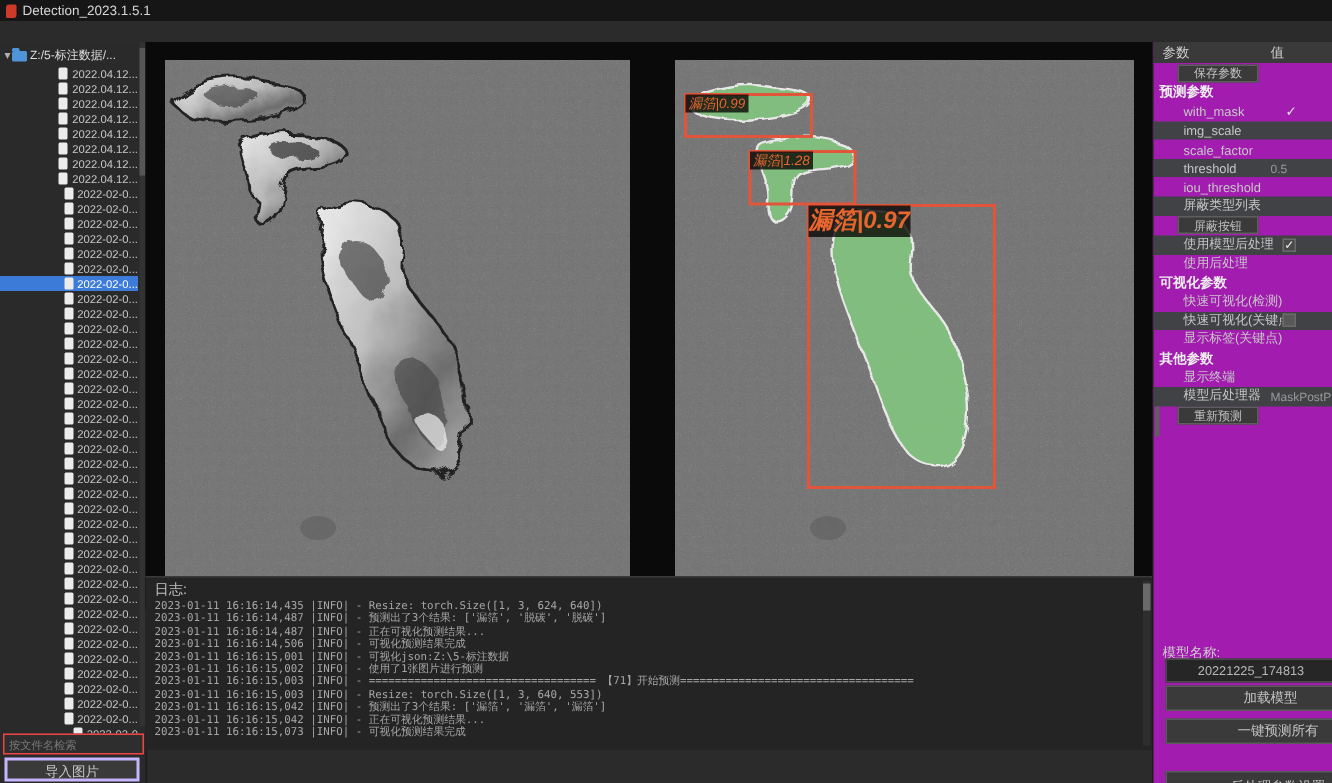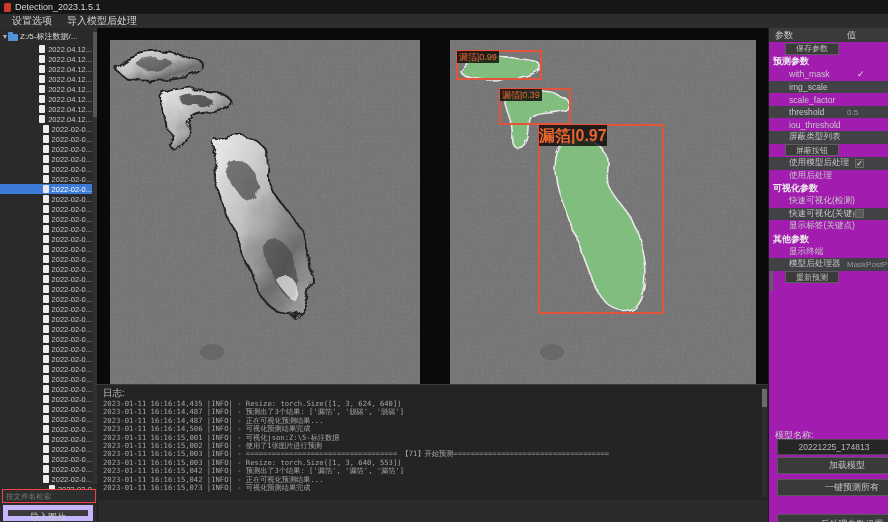--- a/index.html
+++ b/index.html
@@ -23,21 +23,21 @@
   .tree-items{position:absolute;left:0;top:16px;width:92px;height:446px;overflow:hidden;}
   .tree-item{height:10px;display:flex;align-items:center;padding-left:14px;white-space:nowrap;justify-content:flex-end;}
   .tree-item.selected{background:#3d7bd9;}
   .tree-item.selected .t-lbl{color:#fff;}
   .file-icon{width:6px;height:8px;background:#ececec;border-radius:1px;margin-right:3px;flex:none;}
   .t-lbl{font-size:7.5px;color:#c8c8c8;}
   .tree-scroll{position:absolute;right:0;top:0;width:4px;height:456px;background:#323232;}
   .tree-scroll .thumb{width:4px;height:85px;margin-top:4px;background:#565656;}
   .search{position:absolute;left:2px;bottom:19px;width:86px;height:12px;background:#2e2e2e;border:1px solid #ef4444;color:#bbb;font-size:7.5px;padding:0 3px;font-family:inherit;}
   .search::placeholder{color:#787878;}
-  .import-btn{position:absolute;left:3px;bottom:1px;width:90px;height:16px;background:#3a3a3a;border:5px solid #c4b5fd;color:#c8c8c8;font-size:9px;font-family:inherit;}
+  .import-btn{position:absolute;left:3px;bottom:1px;width:90px;height:16px;background:#3a3a3a;border:2px solid #c4b5fd;color:#c8c8c8;font-size:9px;font-family:inherit;}
 
   
   .viewer{position:absolute;left:97px;top:28px;width:671px;height:379px;background:#0a0a0a;}
   .img-panel{position:absolute;top:12px;height:358px;overflow:hidden;}
   .img-left{left:13px;width:310px;}
   .img-right{left:353px;width:306px;}
   .det-box{position:absolute;border:2px solid #e2553b;box-sizing:border-box;}
   .det-label{position:absolute;background:rgba(10,8,5,0.8);color:#e8652f;white-space:nowrap;}
   .det-label.small{font-size:9px;height:12px;line-height:12px;padding:0 2px;}
   .det-label.large{font-size:16px;font-weight:bold;height:21px;line-height:21px;padding:0 0;}
@@ -79,24 +79,20 @@
 </head>
 <body>
 
 <div class="app">
 
   <div class="titlebar">
     <div class="app-icon"></div>
     <div class="title-text">Detection_2023.1.5.1</div>
   </div>
 
-  <div class="menubar">
-    <span class="menu-item">设置选项</span>
-    <span class="menu-item">导入模型后处理</span>
-  </div>
 
   <div class="left-panel">
     <div class="tree-root">
       <span class="arrow">▾</span>
       <span class="folder-icon"></span>
       <span>Z:/5-标注数据/...</span>
     </div>
     <div class="tree-items">
         <div class="tree-item">
           <span class="file-icon"></span>
@@ -336,25 +332,25 @@
         </defs>
         <rect x="0" y="0" width="306" height="358" fill="#767676"></rect>
         <rect x="0" y="0" width="306" height="358" filter="url(#grainR)" opacity="0.28"></rect>
         <ellipse cx="102" cy="312" rx="12" ry="8" fill="#4d4d4d" opacity="0.35"></ellipse>
         <g filter="url(#roughR)" opacity="0.92">
           <path d="M12,27 C24,17 48,15 64,18 C78,20 89,20 90,26 C91,32 77,37 59,39 C41,41 22,40 14,35 C9,32 9,30 12,27 Z" fill="#82c47f" stroke="#f2f2f2" stroke-width="1.6"></path>
           <path d="M58,56 C70,51 96,51 110,56 C120,59 122,65 114,69 C102,74 90,70 82,76 C76,82 82,92 76,102 C70,112 60,108 62,95 C64,84 56,71 55,63 C55,58 56,57 58,56 Z" fill="#82c47f" stroke="#f2f2f2" stroke-width="1.6"></path>
           <path d="M114,103 C132,96 152,102 157,116 C161,128 154,136 159,147 C166,162 179,170 186,188 C194,210 198,230 195,247 C192,264 184,274 170,271 C155,268 146,250 138,230 C128,203 119,180 111,158 C104,138 101,114 114,103 Z" fill="#82c47f" stroke="#f2f2f2" stroke-width="1.6"></path>
         </g>
       </svg>
-      <div class="abs" style="left:0;top:0;width:306px;height:328px;">
+      <div class="abs" style="left:0;top:12px;width:306px;height:328px;font-style:italic;">
           <div class="det-box" style="left: 6px; top: 10px; width: 86px; height: 30px;"></div>
           <div class="det-label small" style="left: 7px; top: 11px;">漏箔|0.99</div>
           <div class="det-box" style="left: 49px; top: 48px; width: 72px; height: 37px;"></div>
-          <div class="det-label small" style="left: 50px; top: 49px;">漏箔|0.39</div>
+          <div class="det-label small" style="left: 50px; top: 49px;">漏箔|1.28</div>
           <div class="det-box" style="left: 88px; top: 84px; width: 126px; height: 190px;"></div>
           <div class="det-label large" style="left: 89px; top: 85px;">漏箔|0.97</div>
         </div>
     </div>
   </div>
 
   <div class="log">
     <div class="log-title">日志:</div>
     <div class="log-lines"><div>2023-01-11 16:16:14,435 |INFO| - Resize: torch.Size([1, 3, 624, 640])</div><div>2023-01-11 16:16:14,487 |INFO| - 预测出了3个结果: ['漏箔', '脱碳', '脱碳']</div><div>2023-01-11 16:16:14,487 |INFO| - 正在可视化预测结果...</div><div>2023-01-11 16:16:14,506 |INFO| - 可视化预测结果完成</div><div>2023-01-11 16:16:15,001 |INFO| - 可视化json:Z:\5-标注数据</div><div>2023-01-11 16:16:15,002 |INFO| - 使用了1张图片进行预测</div><div>2023-01-11 16:16:15,003 |INFO| - =================================== 【71】开始预测====================================</div><div>2023-01-11 16:16:15,003 |INFO| - Resize: torch.Size([1, 3, 640, 553])</div><div>2023-01-11 16:16:15,042 |INFO| - 预测出了3个结果: ['漏箔', '漏箔', '漏箔']</div><div>2023-01-11 16:16:15,042 |INFO| - 正在可视化预测结果...</div><div>2023-01-11 16:16:15,073 |INFO| - 可视化预测结果完成</div></div>
     <div class="log-scroll">

